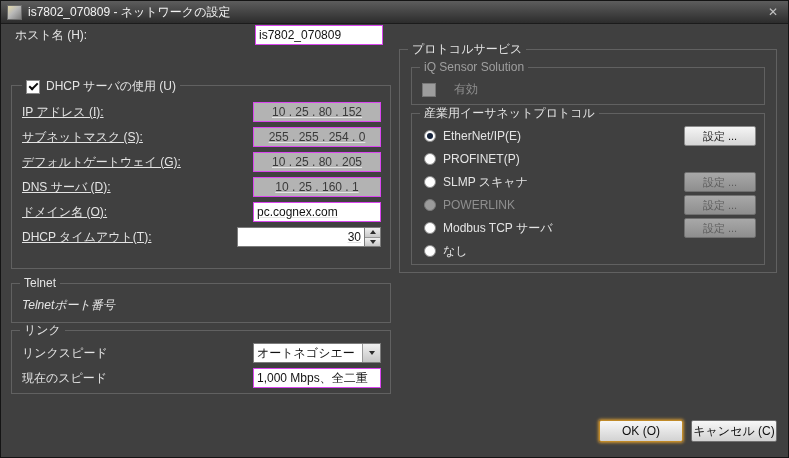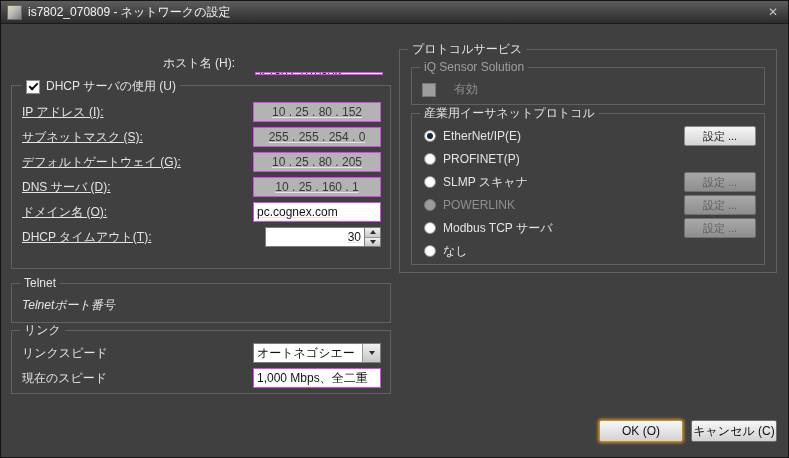--- a/index.html
+++ b/index.html
@@ -29,21 +29,21 @@
   .lbl { white-space:nowrap; }
   .lbl.dim { color:#8f8f8f; }
 
   .field {
     width:128px; height:20px; box-sizing:border-box; margin-left:auto;
     background:#fff; color:#121212; border:1px solid #d946ef;
     display:flex; align-items:center; padding:0 3px; white-space:nowrap; overflow:hidden;
   }
   .field.disabled { background:#b3b3b3; color:#3a3a3a; justify-content:center; }
 
-  .field-spin { display:flex; margin-left:auto; width:116px; height:20px; }
+  .field-spin { display:flex; margin-left:auto; width:144px; height:20px; }
   .field-spin .val {
     flex:1; box-sizing:border-box; background:#fff; color:#121212;
     border:1px solid #7c7c7c; border-right:none;
     display:flex; align-items:center; justify-content:flex-end; padding:0 3px;
   }
   .spin { width:17px; box-sizing:border-box; border:1px solid #7c7c7c; display:flex; flex-direction:column; }
   .spin .up, .spin .down { flex:1; position:relative; background:linear-gradient(#f0f0f0,#c7c7c7); }
   .spin .up { border-bottom:1px solid #989898; }
   .spin .up::after, .spin .down::after {
     content:''; position:absolute; left:50%; top:50%; margin-left:-3px;
@@ -77,21 +77,21 @@
     color:#1b1b1b; font-size:11px; text-align:center; line-height:18px; cursor:default; white-space:nowrap;
   }
   .btn-config.dis { background:linear-gradient(#a8a8a8,#8e8e8e); color:#5d5d5d; border-color:#707070; }
 
   .btn { position:absolute; height:22px; box-sizing:border-box; border-radius:2px;
     background:linear-gradient(#f7f7f7,#d2d2d2); border:1px solid #6f6f6f;
     color:#111; text-align:center; line-height:20px; cursor:default; }
   .btn.default { border:1px solid #c08a28; box-shadow:0 0 3px 1px rgba(224,160,48,.85); }
 
   
-  .host-row   { position:absolute; left:14px; top:54px; width:368px;flex-direction:column; }
+  .host-row   { position:absolute; left:14px; top:24px; width:368px; }
   .grp-dhcp   { left:10px; top:84px;  width:380px; height:184px;text-decoration:underline; }
   .grp-telnet { left:10px; top:282px; width:380px; height:40px; }
   .grp-link   { left:10px; top:329px; width:380px; height:64px; }
   .grp-proto  { left:398px; top:48px; width:378px; height:224px; }
   .grp-iq     { left:410px; top:66px; width:354px; height:38px; }
   .grp-ind    { left:410px; top:112px; width:354px; height:152px; }
 
   .grp-dhcp .content { padding:16px 9px 0 10px; }
   .grp-dhcp .row { margin-bottom:5px; }
   .grp-telnet .content { padding:11px 9px 0 10px;font-style:italic; }

